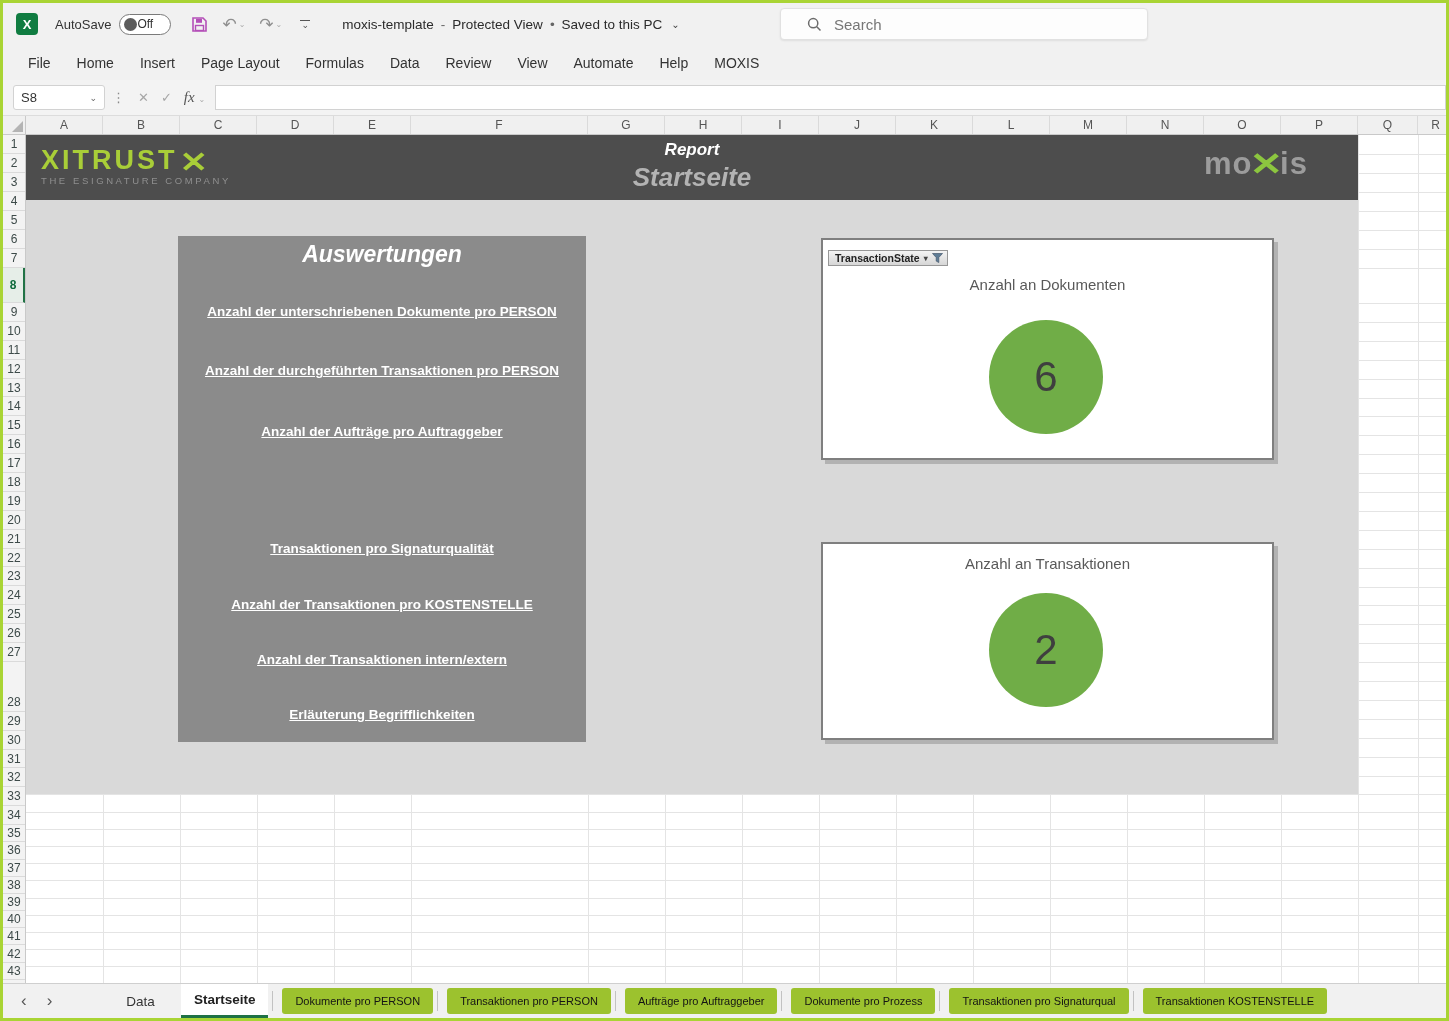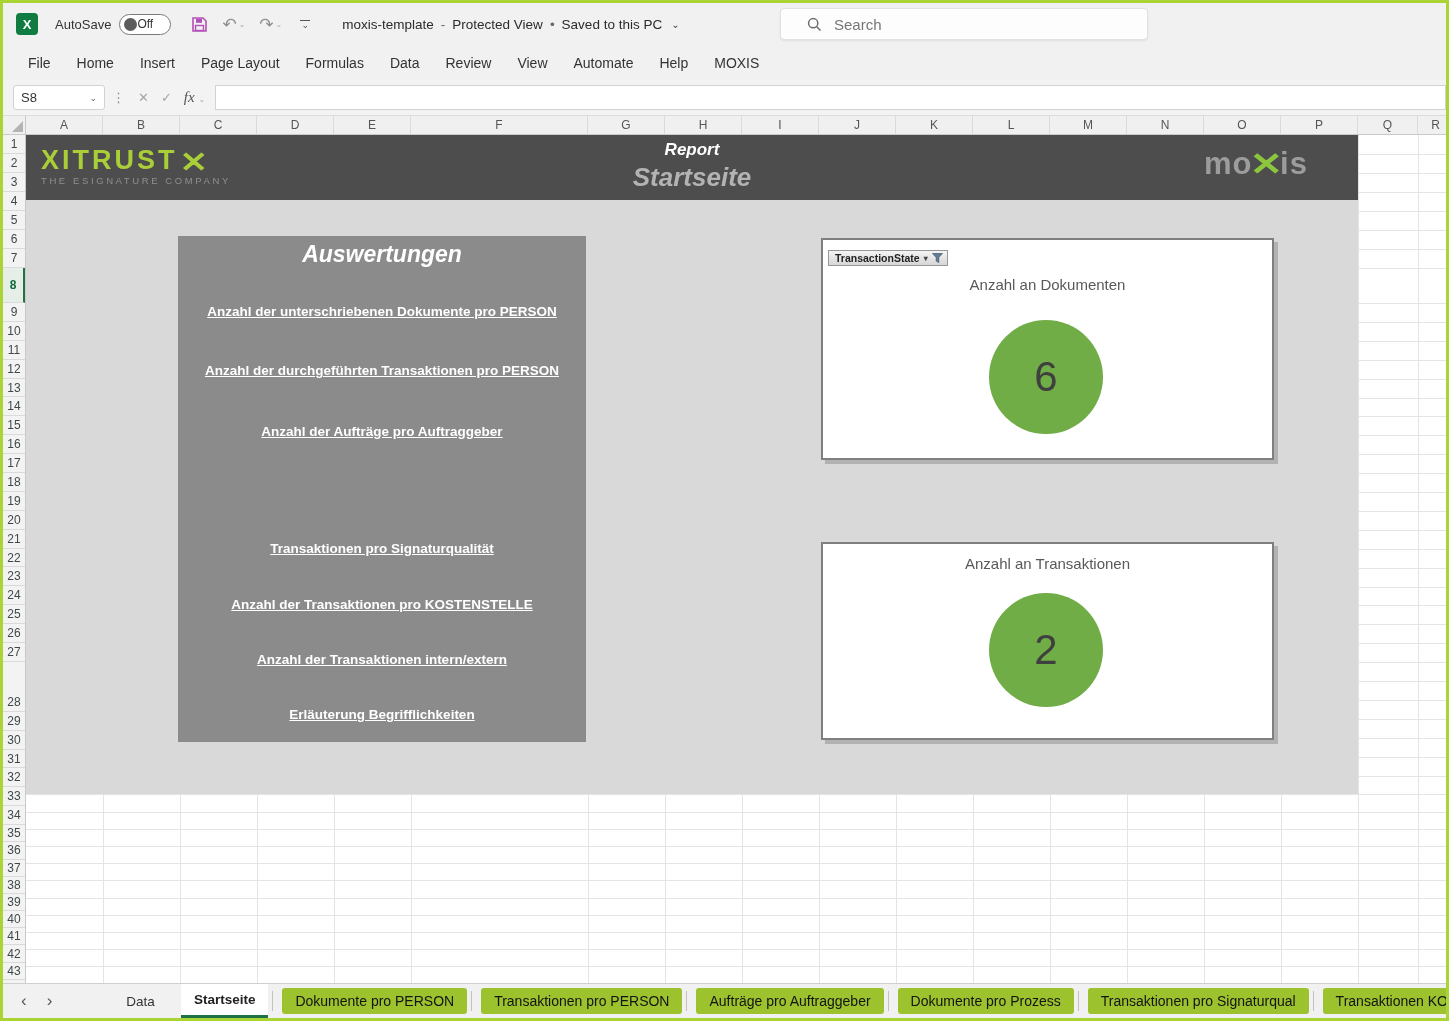--- a/index.html
+++ b/index.html
@@ -92,21 +92,21 @@
   .pivot-btn { position:absolute; left:5px; top:10px; height:16px; padding:0 4px 0 6px; display:flex; align-items:center; gap:4px; background:linear-gradient(#f4f4f4,#d6d6d6); border:1px solid #979797; font-size:10.5px; font-weight:bold; color:#222; cursor:pointer; }
   .pivot-btn .pv-chev { font-size:8px; color:#444; }
 
   
   .tabbar { height:35px; background:#f1f1f1; border-top:1px solid #cfcfcf; display:flex; align-items:center; flex:none; overflow:hidden; }
   .tab-nav { font-size:17px; color:#555; padding:0 10px; cursor:pointer; }
   .tab-nav:first-child { margin-left:8px; }
   .tab-plain { font-size:13.5px; color:#333; padding:0 22px; margin-left:42px; height:100%; display:flex; align-items:center; cursor:pointer; }
   .tab-active { font-size:13.5px; font-weight:bold; color:#222; background:#fff; padding:0 13px; height:100%; display:flex; align-items:center; border-bottom:3px solid #1e7145; margin-left:4px; cursor:pointer; }
   .tab-sep { width:1px; height:20px; background:#c2c2c2; margin:0 4px; flex:none; }
-  .tab-green { background:#9cc22e; color:#141414; font-size:14px; height:26px; display:flex; align-items:center; padding:0 13px; border-radius:3px; margin-left:5px; white-space:nowrap; cursor:pointer; flex:none; }
+  .tab-green { background:#9cc22e; color:#141414; font-size:11px; height:26px; display:flex; align-items:center; padding:0 13px; border-radius:3px; margin-left:5px; white-space:nowrap; cursor:pointer; flex:none; }
 </style>
 </head>
 <body>
 
 <div class="window">
 
   <div class="titlebar">
     <div class="excel-icon">X</div>
     <span class="autosave-label">AutoSave</span>
     <div class="autosave-toggle">

